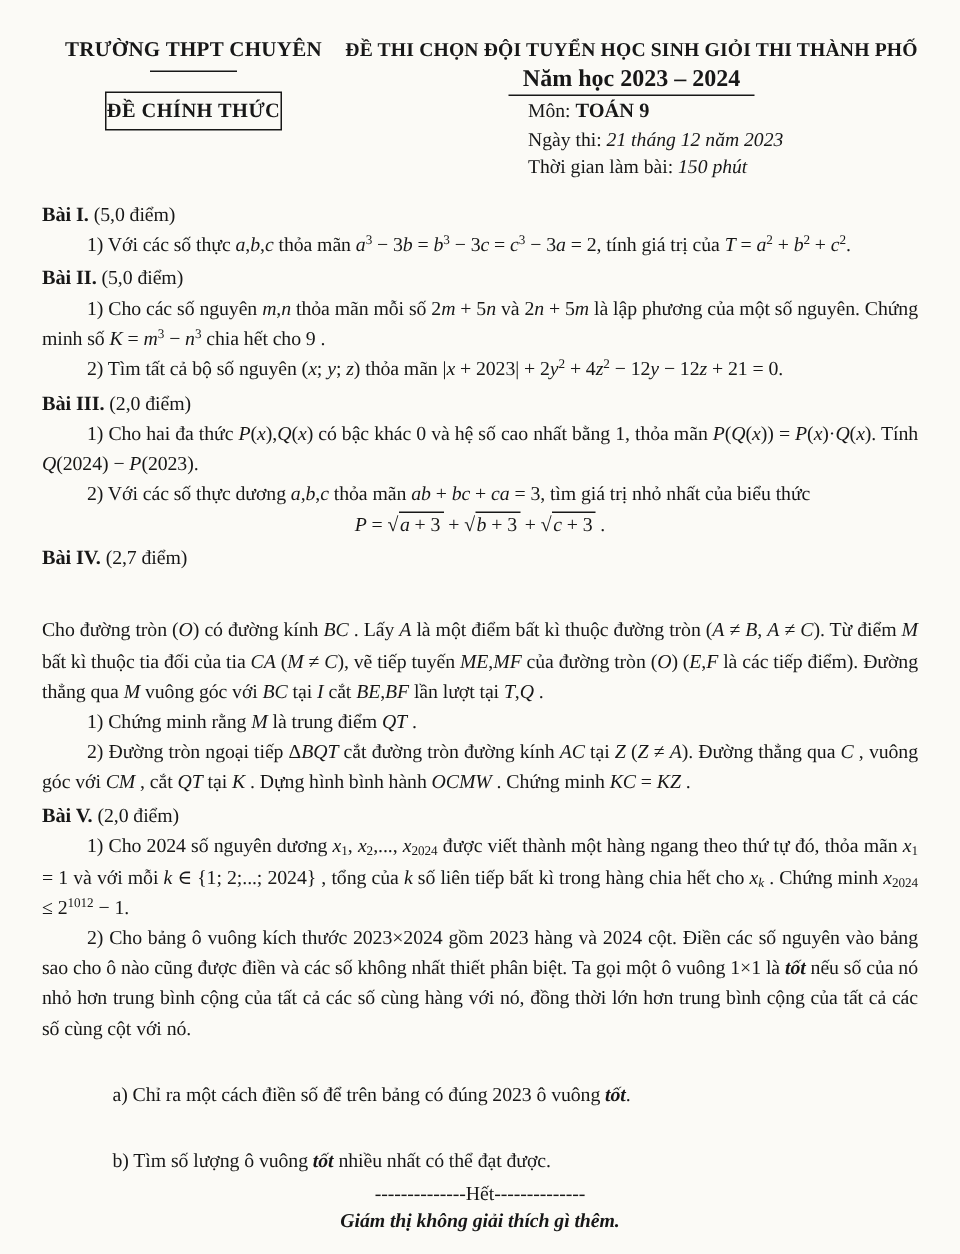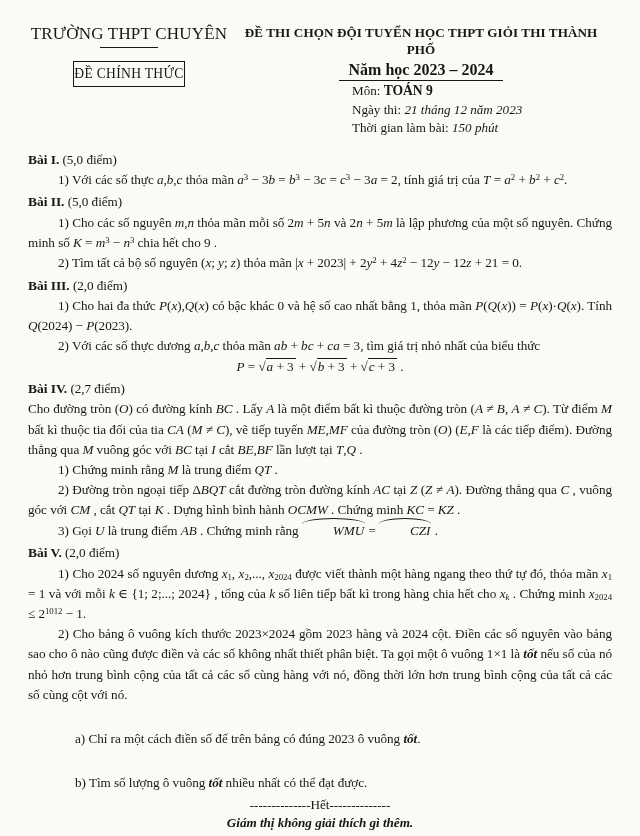--- a/index.html
+++ b/index.html
@@ -6,35 +6,35 @@
   body{
     width:640px;height:836px;overflow:hidden;
     background:#fbfaf6;color:#171717;
     font-family:"Liberation Serif","DejaVu Serif",serif;
     font-size:13.2px;
   }
   .page{padding:24px 28px 0 28px;}
   
   .header{display:flex;align-items:flex-start;}
   .h-left{width:202px;flex-shrink:0;text-align:center;}
-  .school{font-weight:normal;font-size:17px;line-height:19px;letter-spacing:.2px;}
+  .school{font-weight:bold;font-size:14px;line-height:19px;letter-spacing:.2px;}
   .school-rule{width:58px;border-top:1.4px solid #171717;margin:4px auto 13px auto;}
-  .badge{display:inline-block;border:1.6px solid #171717;padding:4px 0;font-weight:normal;font-size:13.6px;letter-spacing:.3px;background:transparent;}
+  .badge{display:inline-block;border:1.6px solid #171717;padding:4px 0;font-weight:bold;font-size:13.6px;letter-spacing:.3px;background:transparent;}
   .h-right{flex:1;text-align:center;}
   .title{font-weight:bold;font-size:13.1px;line-height:17px;letter-spacing:.1px;}
   .year{display:inline-block;font-weight:bold;font-size:16px;border-bottom:1.3px solid #171717;padding:0 10px 1px 10px;margin-top:3px;}
   .meta{text-align:left;padding-left:122px;line-height:17.5px;font-size:13.1px;margin-top:1px;}
   .meta .bold{font-weight:bold;font-size:13.6px;}
   .meta .ital{font-style:italic;text-align:right;}
   
   .content{margin-top:13px;line-height:20.2px;text-align:justify;letter-spacing:-.05px;}
   .heading{margin:2.5px 0 0 0;}
   .heading .hb{font-weight:bold;font-size:13.5px;}
   .para{margin:0;text-indent:30px;}
-  .para.noind{text-indent:0;}
+  .para.noind{text-indent:0;margin-top:28px;}
   .para.center{text-align:center;text-indent:0;}
   .para.sub{text-indent:47px;margin-top:24px;}
   i{font-style:italic;}
   sup{font-size:8.8px;line-height:0;vertical-align:4.5px;}
   sub{font-size:8.8px;line-height:0;vertical-align:-2px;}
   .sq{white-space:nowrap;}
   .sq .bar{border-top:1.2px solid #171717;padding:0 2px 0 1px;}
   .arc{position:relative;display:inline-block;padding:0 1px;}
   .arc::before{content:'';position:absolute;left:0;right:0;top:-2.5px;height:5px;
     border-top:1.3px solid #171717;border-radius:50% 50% 0 0/100% 100% 0 0;}
@@ -52,21 +52,21 @@
 
   <div class="header">
     <div class="h-left">
       <div class="school">
         <div>TRƯỜNG THPT CHUYÊN</div>
       </div>
       <div class="school-rule"></div>
       <span class="badge">ĐỀ CHÍNH THỨC</span>
     </div>
     <div class="h-right">
-      <div class="title">ĐỀ THI CHỌN ĐỘI TUYỂN HỌC THPT GIỎI THI THÀNH PHỐ</div>
+      <div class="title">ĐỀ THI CHỌN ĐỘI TUYỂN HỌC SINH GIỎI THI THÀNH PHỐ</div>
       <div>
         <span class="year">Năm học 2023 – 2024</span>
       </div>
       <div class="meta"><span>Môn: </span><span class="bold">TOÁN 9</span></div>
       <div class="meta"><span>Ngày thi: </span><span class="ital">21 tháng 12 năm 2023</span></div>
       <div class="meta"><span>Thời gian làm bài: </span><span class="ital">150 phút</span></div>
     </div>
   </div>
 
   <div class="content">
@@ -80,21 +80,20 @@
 
     <p class="heading"><span class="hb">Bài III.</span> <span>(2,0 điểm)</span></p>
     <p class="para">1) Cho hai đa thức <i>P</i>(<i>x</i>),<i>Q</i>(<i>x</i>) có bậc khác 0 và hệ số cao nhất bằng 1, thỏa mãn <i>P</i>(<i>Q</i>(<i>x</i>)) = <i>P</i>(<i>x</i>)·<i>Q</i>(<i>x</i>). Tính <i>Q</i>(2024) − <i>P</i>(2023).</p>
     <p class="para">2) Với các số thực dương <i>a</i>,<i>b</i>,<i>c</i> thỏa mãn <i>ab</i> + <i>bc</i> + <i>ca</i> = 3, tìm giá trị nhỏ nhất của biểu thức</p>
     <p class="para center"><i>P</i> = <span class="sq">√<span class="bar"><i>a</i> + 3</span></span> + <span class="sq">√<span class="bar"><i>b</i> + 3</span></span> + <span class="sq">√<span class="bar"><i>c</i> + 3</span></span> .</p>
 
     <p class="heading"><span class="hb">Bài IV.</span> <span>(2,7 điểm)</span></p>
     <p class="para noind">Cho đường tròn (<i>O</i>) có đường kính <i>BC</i> . Lấy <i>A</i> là một điểm bất kì thuộc đường tròn (<i>A</i> ≠ <i>B</i>, <i>A</i> ≠ <i>C</i>). Từ điểm <i>M</i> bất kì thuộc tia đối của tia <i>CA</i> (<i>M</i> ≠ <i>C</i>), vẽ tiếp tuyến <i>ME</i>,<i>MF</i> của đường tròn (<i>O</i>) (<i>E</i>,<i>F</i> là các tiếp điểm). Đường thẳng qua <i>M</i> vuông góc với <i>BC</i> tại <i>I</i> cắt <i>BE</i>,<i>BF</i> lần lượt tại <i>T</i>,<i>Q</i> .</p>
     <p class="para">1) Chứng minh rằng <i>M</i> là trung điểm <i>QT</i> .</p>
     <p class="para">2) Đường tròn ngoại tiếp Δ<i>BQT</i> cắt đường tròn đường kính <i>AC</i> tại <i>Z</i> (<i>Z</i> ≠ <i>A</i>). Đường thẳng qua <i>C</i> , vuông góc với <i>CM</i> , cắt <i>QT</i> tại <i>K</i> . Dựng hình bình hành <i>OCMW</i> . Chứng minh <i>KC</i> = <i>KZ</i> .</p>
-    <p class="para">3) Gọi <i>U</i> là trung điểm <i>AB</i> . Chứng minh rằng <span class="arc"><i>WMU</i></span> = <span class="arc"><i>CZI</i></span> .</p>
 
     <p class="heading"><span class="hb">Bài V.</span> <span>(2,0 điểm)</span></p>
     <p class="para">1) Cho 2024 số nguyên dương <i>x</i><sub>1</sub>, <i>x</i><sub>2</sub>,..., <i>x</i><sub>2024</sub> được viết thành một hàng ngang theo thứ tự đó, thỏa mãn <i>x</i><sub>1</sub> = 1 và với mỗi <i>k</i> ∈ {1; 2;...; 2024} , tổng của <i>k</i> số liên tiếp bất kì trong hàng chia hết cho <i>x<sub>k</sub></i> . Chứng minh <i>x</i><sub>2024</sub> ≤ 2<sup>1012</sup> − 1.</p>
     <p class="para">2) Cho bảng ô vuông kích thước 2023×2024 gồm 2023 hàng và 2024 cột. Điền các số nguyên vào bảng sao cho ô nào cũng được điền và các số không nhất thiết phân biệt. Ta gọi một ô vuông 1×1 là <b><i>tốt</i></b> nếu số của nó nhỏ hơn trung bình cộng của tất cả các số cùng hàng với nó, đồng thời lớn hơn trung bình cộng của tất cả các số cùng cột với nó.</p>
     <p class="para sub">a) Chỉ ra một cách điền số để trên bảng có đúng 2023 ô vuông <b><i>tốt</i></b>.</p>
     <p class="para sub">b) Tìm số lượng ô vuông <b><i>tốt</i></b> nhiều nhất có thể đạt được.</p>
 
     <div class="endline">--------------Hết--------------</div>
     <div class="note">Giám thị không giải thích gì thêm.</div>
 

